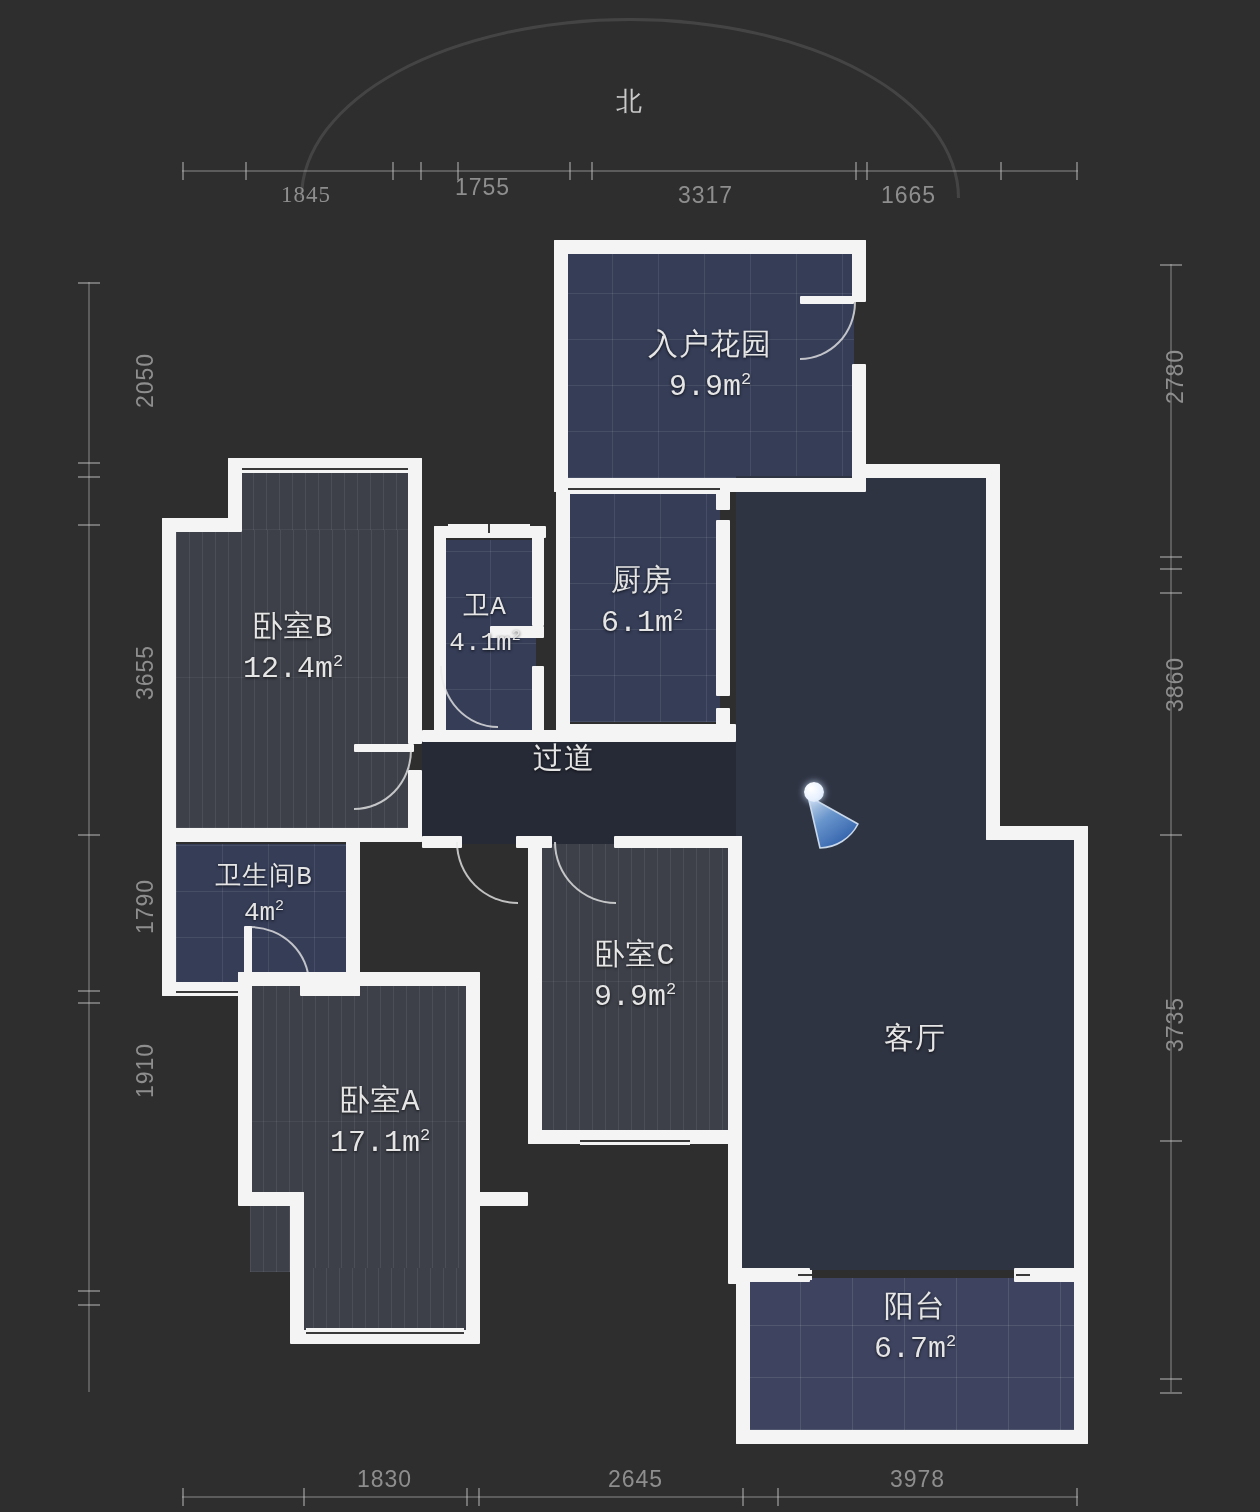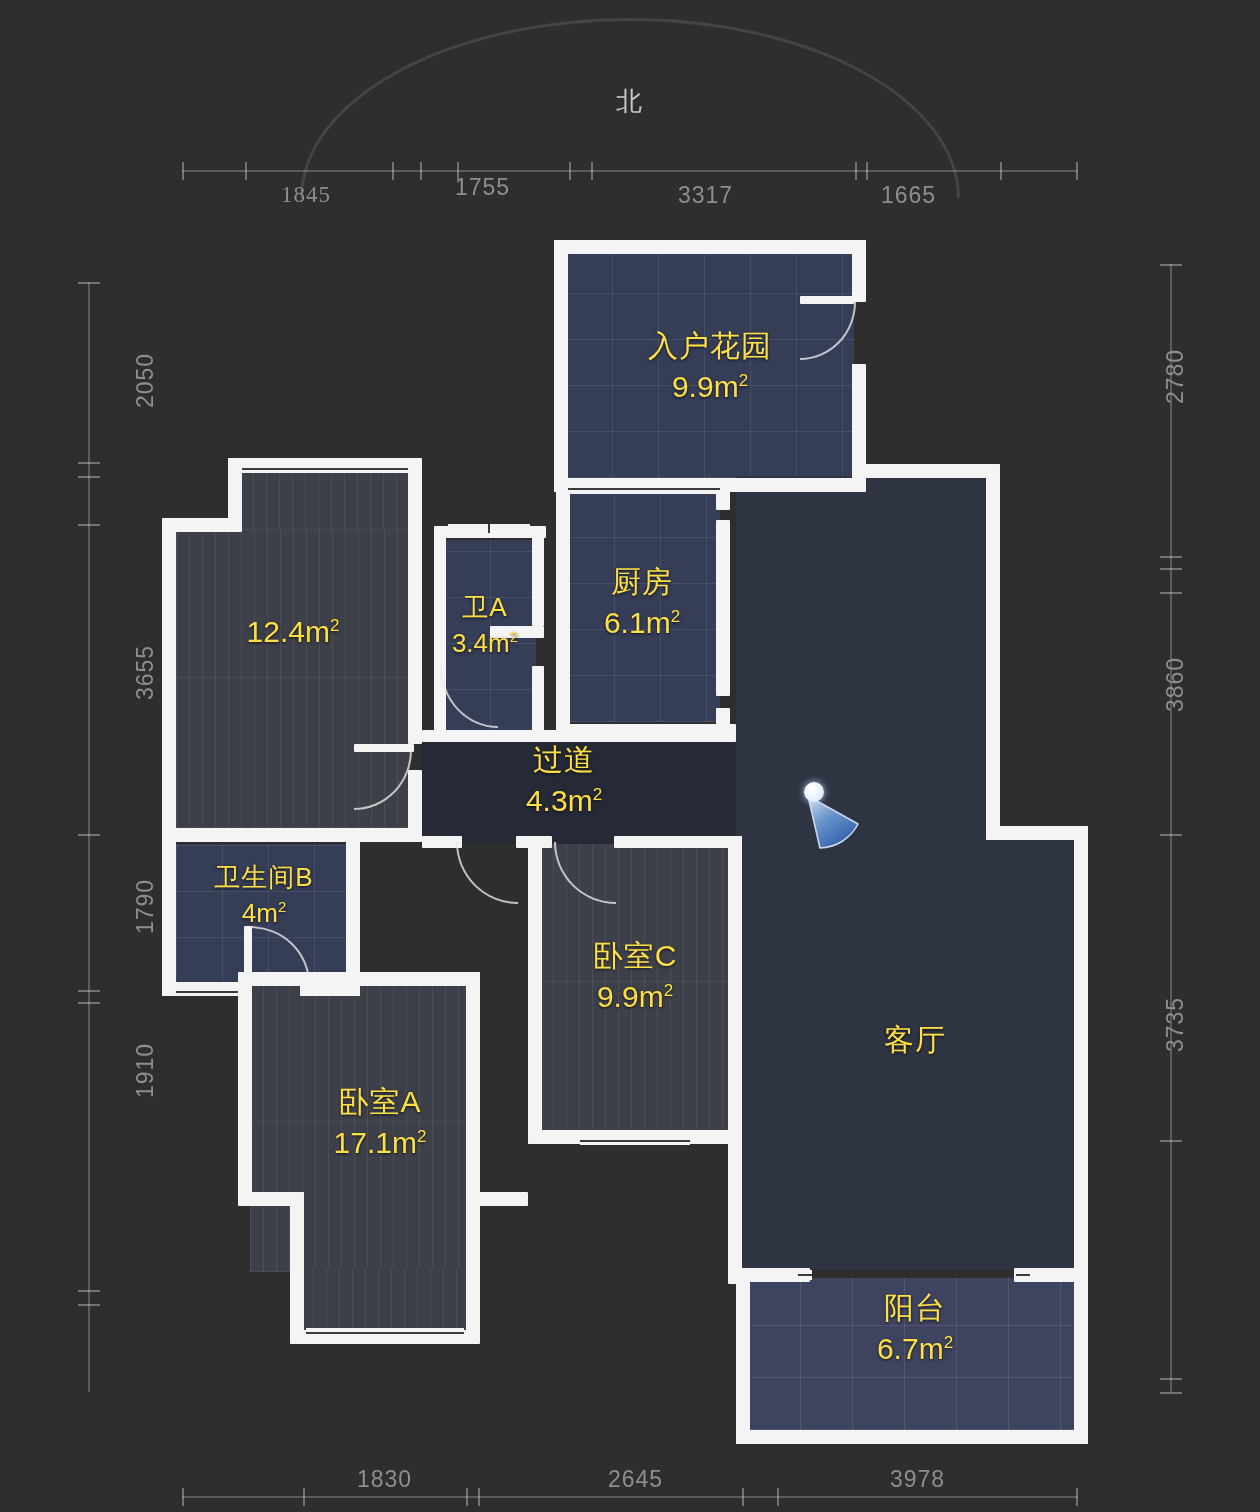--- a/index.html
+++ b/index.html
@@ -74,23 +74,23 @@
   }
 
   
   .swing{position:absolute;box-sizing:border-box;border:2px solid rgba(235,235,235,0.78);}
   .swing.br{border-top:none;border-left:none;border-radius:0 0 100% 0;}
   .swing.bl{border-top:none;border-right:none;border-radius:0 0 0 100%;}
   .swing.tr{border-bottom:none;border-left:none;border-radius:0 100% 0 0;}
 
   
   .label{
-    position:absolute;text-align:center;color:#fde047;
+    position:absolute;text-align:center;color:#e5e5e5;
     text-shadow:0 1px 3px rgba(0,0,0,0.75);
-    line-height:1.22;white-space:nowrap;
+    line-height:1.22;white-space:nowrap;font-family:Liberation Mono, monospace;
   }
   .label .nm{display:block;font-size:30px;letter-spacing:1px;}
   .label .ar{display:block;font-size:30px;margin-top:4px;}
   .label .ar sup{font-size:17px;vertical-align:super;}
   .label.sm .nm{font-size:26px;}
   .label.sm .ar{font-size:26px;}
   .label.sm .ar sup{font-size:15px;}
 
   
   #viewpoint{position:absolute;left:792px;top:782px;width:80px;height:72px;}
@@ -285,35 +285,35 @@
       <span class="ar"><b style="font-weight:normal">9.9</b><span>m</span><sup>2</sup></span>
     </div>
 
     <div class="label" style="left:562px;top:564px;width:160px;">
       <span class="nm">厨房</span>
       <span class="ar"><b style="font-weight:normal">6.1</b><span>m</span><sup>2</sup></span>
     </div>
 
     <div class="label sm" style="left:420px;top:592px;width:130px;">
       <span class="nm">卫A</span>
-      <span class="ar"><b style="font-weight:normal">3.4</b><span>m</span><sup>2</sup></span>
+      <span class="ar"><b style="font-weight:normal">4.1</b><span>m</span><sup>2</sup></span>
     </div>
 
     <div class="label" style="left:178px;top:610px;width:230px;">
+      <span class="nm">卧室B</span>
       <span class="ar"><b style="font-weight:normal">12.4</b><span>m</span><sup>2</sup></span>
     </div>
 
     <div class="label sm" style="left:176px;top:862px;width:176px;">
       <span class="nm">卫生间B</span>
       <span class="ar"><b style="font-weight:normal">4</b><span>m</span><sup>2</sup></span>
     </div>
 
     <div class="label" style="left:450px;top:742px;width:228px;">
       <span class="nm">过道</span>
-      <span class="ar"><b style="font-weight:normal">4.3</b><span>m</span><sup>2</sup></span>
     </div>
 
     <div class="label" style="left:540px;top:938px;width:190px;">
       <span class="nm">卧室C</span>
       <span class="ar"><b style="font-weight:normal">9.9</b><span>m</span><sup>2</sup></span>
     </div>
 
     <div class="label" style="left:280px;top:1084px;width:200px;">
       <span class="nm">卧室A</span>
       <span class="ar"><b style="font-weight:normal">17.1</b><span>m</span><sup>2</sup></span>

